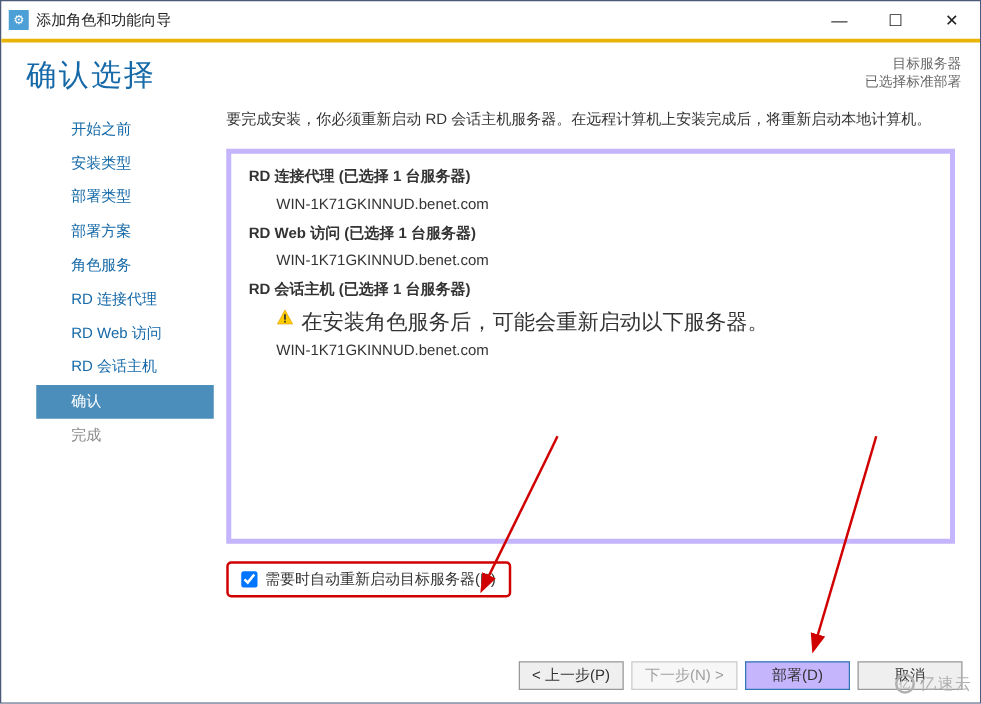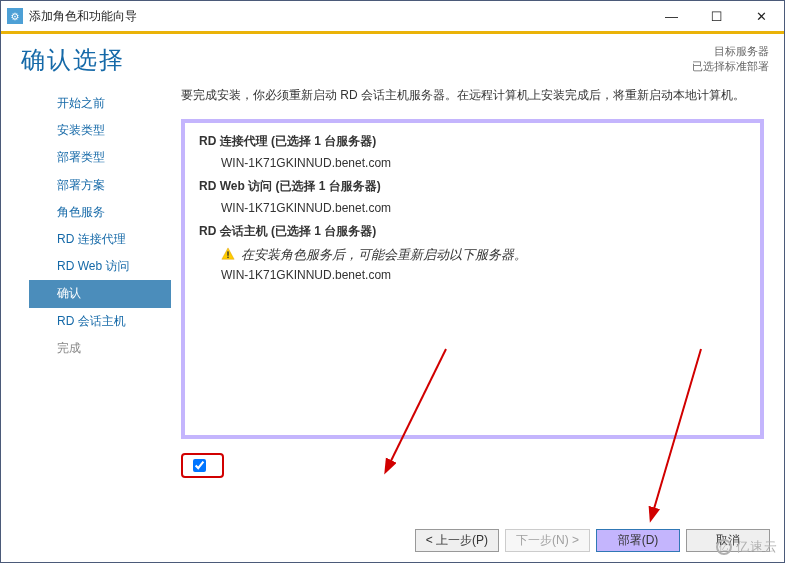--- a/index.html
+++ b/index.html
@@ -24,21 +24,21 @@
   
   .main { flex: 1; padding: 0 20px 0 10px; display: flex; flex-direction: column; }
   .intro { font-size: 12px; color: #333; line-height: 1.6; margin-bottom: 14px; padding-right: 10px; }
   .content-box { border: 4px solid #c4b5fd; flex: 1; padding: 10px 14px; overflow: auto; background: #fff; }
   .section-head { font-weight: bold; font-size: 12px; margin-top: 8px; margin-bottom: 6px; }
   .section-head:first-child { margin-top: 0; }
   .section-item { padding-left: 22px; font-size: 12px; color: #333; margin-bottom: 4px; }
   .warn-row { display: flex; align-items: flex-start; padding-left: 22px; margin-bottom: 4px; }
   .warn-icon { width: 14px; height: 14px; margin-right: 6px; display: inline-flex; align-items: center; justify-content: center; margin-top: 1px; }
   .warn-icon svg { width: 14px; height: 14px; }
-  .warn-text { font-size: 13px; color: #333; font-style: italic; }
+  .warn-text { font-size: 17px; color: #333; }
 
   .checkbox-row { margin-top: 14px; display: flex; align-items: center; border: 2px solid #d10000; border-radius: 4px; padding: 4px 10px; width: fit-content; position: relative; }
   .checkbox-row input { margin: 0 6px 0 0; }
   .checkbox-row label { font-size: 12px; }
 
   .footer { position: absolute; bottom: 10px; right: 14px; display: flex; gap: 6px; }
   .btn { min-width: 84px; height: 23px; border: 1px solid #999; background: #efefef; font-size: 12px; padding: 0 10px; display: flex; align-items: center; justify-content: center; cursor: pointer; }
   .btn.disabled { color: #a0a0a0; border-color: #ccc; background: #f7f7f7; cursor: default; }
   .btn.primary { border-color: #3078b5; background: #c4b5fd; }
 
@@ -72,22 +72,22 @@
 
   <div class="body">
     <div class="sidebar" id="sidebar">
         <div class="nav-item link">开始之前</div>
         <div class="nav-item link">安装类型</div>
         <div class="nav-item link">部署类型</div>
         <div class="nav-item link">部署方案</div>
         <div class="nav-item link">角色服务</div>
         <div class="nav-item link">RD 连接代理</div>
         <div class="nav-item link">RD Web 访问</div>
+        <div class="nav-item link">RD 会话主机</div>
         <div class="nav-item active">确认</div>
-        <div class="nav-item link">RD 会话主机</div>
         <div class="nav-item">完成</div>
       </div>
     <div class="main">
       <div class="intro">要完成安装，你必须重新启动 RD 会话主机服务器。在远程计算机上安装完成后，将重新启动本地计算机。</div>
       <div class="content-box" id="contentbox">
           <div class="section-head">RD 连接代理  (已选择 1 台服务器)</div>
           <div class="section-item">WIN-1K71GKINNUD.benet.com</div>
           <div class="section-head">RD Web 访问  (已选择 1 台服务器)</div>
           <div class="section-item">WIN-1K71GKINNUD.benet.com</div>
           <div class="section-head">RD 会话主机  (已选择 1 台服务器)</div>
@@ -98,20 +98,21 @@
                 <rect x="7.2" y="5" width="1.6" height="5" fill="#333"></rect>
                 <rect x="7.2" y="11" width="1.6" height="1.6" fill="#333"></rect>
               </svg>
             </span>
             <span class="warn-text">在安装角色服务后，可能会重新启动以下服务器。</span>
           </div>
           <div class="section-item">WIN-1K71GKINNUD.benet.com</div>
         </div>
       <div class="checkbox-row">
         <input type="checkbox" checked="" style="">
+        <label>需要时自动重新启动目标服务器(R)</label>
       </div>
     </div>
   </div>
 
   <div class="footer">
     <div class="btn">&lt; 上一步(P)</div>
     <div class="btn disabled">下一步(N) &gt;</div>
     <div class="btn primary">部署(D)</div>
     <div class="btn">取消</div>
   </div>

